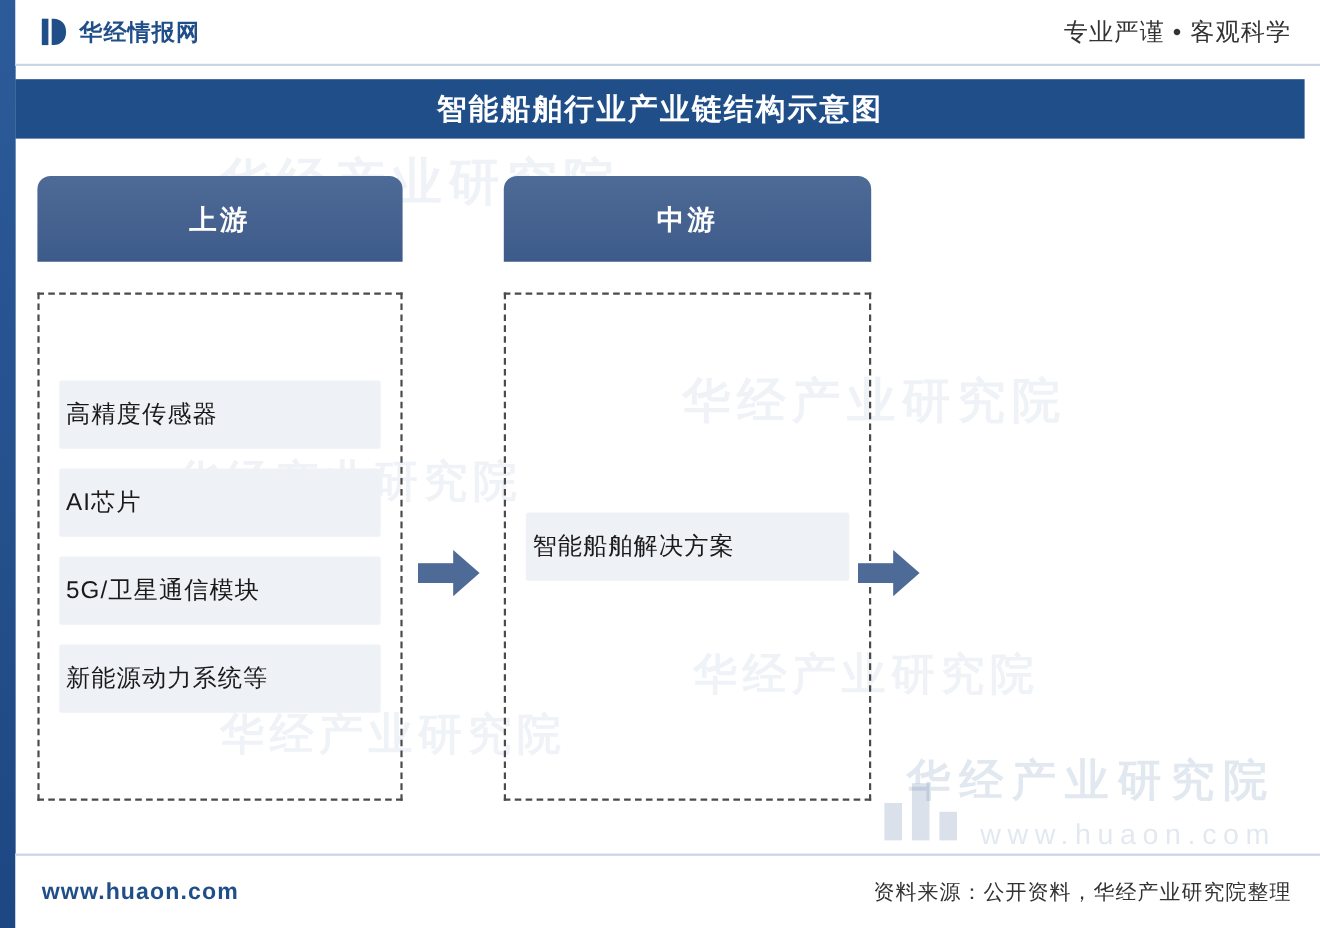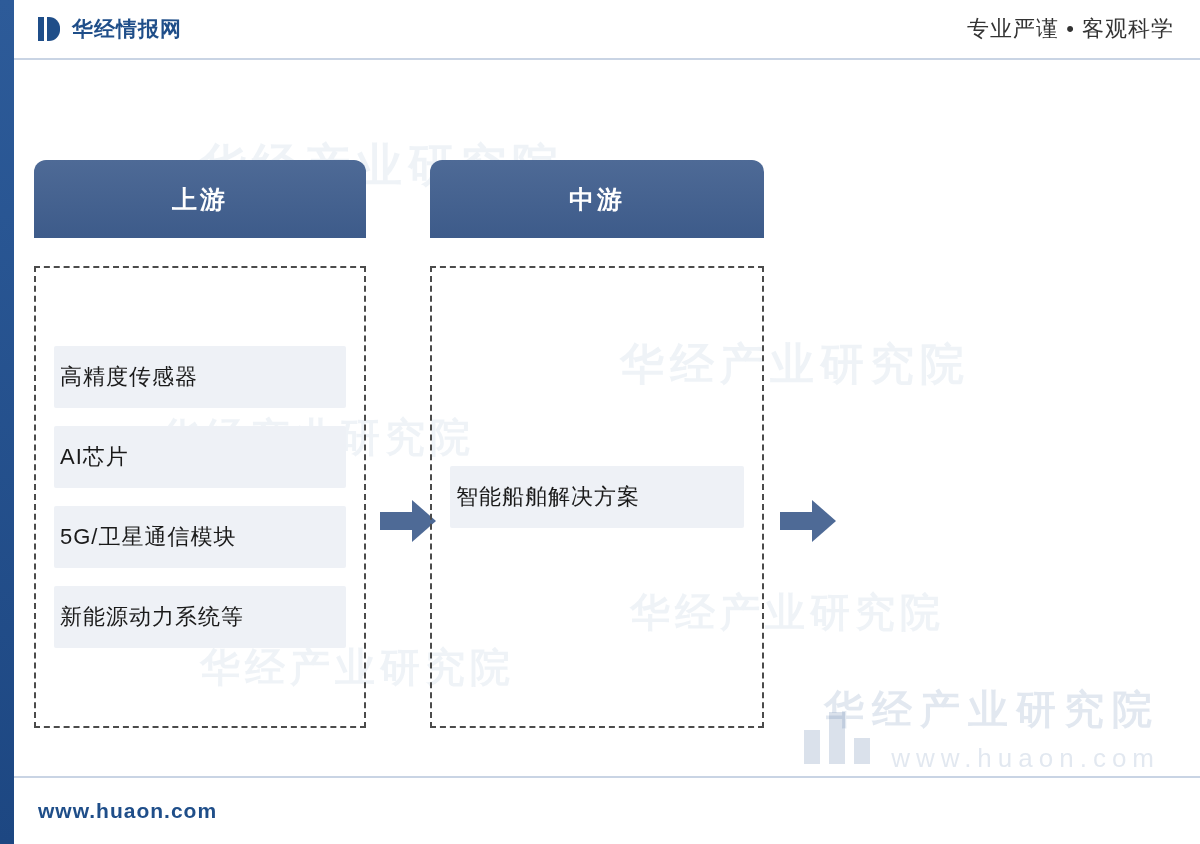--- a/index.html
+++ b/index.html
@@ -217,20 +217,23 @@
     <div class="brand">
       <div class="brand-mark">
         <span class="b1"></span>
         <span class="b2"></span>
       </div>
       <div class="brand-name">华经情报网</div>
     </div>
     <div class="header-slogan">专业严谨 • 客观科学</div>
   </div>
 
+  <div class="title-bar">
+    <div class="title-text">智能船舶行业产业链结构示意图</div>
+  </div>
 
   <div class="wm wm1">华经产业研究院</div>
   <div class="wm wm2">华经产业研究院</div>
   <div class="wm wm3">华经产业研究院</div>
   <div class="wm wm4">华经产业研究院</div>
   <div class="wm wm5">华经产业研究院</div>
 
   <div class="wm-bars">
     <i style="height:34px"></i>
       <i style="height:52px"></i>
@@ -252,34 +255,35 @@
         <div class="node">5G/卫星通信模块</div>
         <div class="node">新能源动力系统等</div>
       </div>
     </div>
 
     <div class="arrow" style="left:366px;">
       <span class="shaft"></span>
       <span class="head"></span>
     </div>
 
-    <div class="col" style="left:416px; width:334px;">
+    <div class="col" style="left:444px; width:334px;">
       <div class="col-head">中游</div>
       <div class="col-body centered">
         <div class="node single">智能船舶解决方案</div>
       </div>
     </div>
 
     <div class="arrow" style="left:766px;">
       <span class="shaft"></span>
       <span class="head"></span>
     </div>
 
     <div class="col" style="left:820px; width:334px;">
     </div>
 
   </div>
 
   <div class="footer">
     <div class="site">www.huaon.com</div>
+    <div class="source">资料来源：公开资料，华经产业研究院整理</div>
   </div>
 
 </div>
 
 </body></html>

